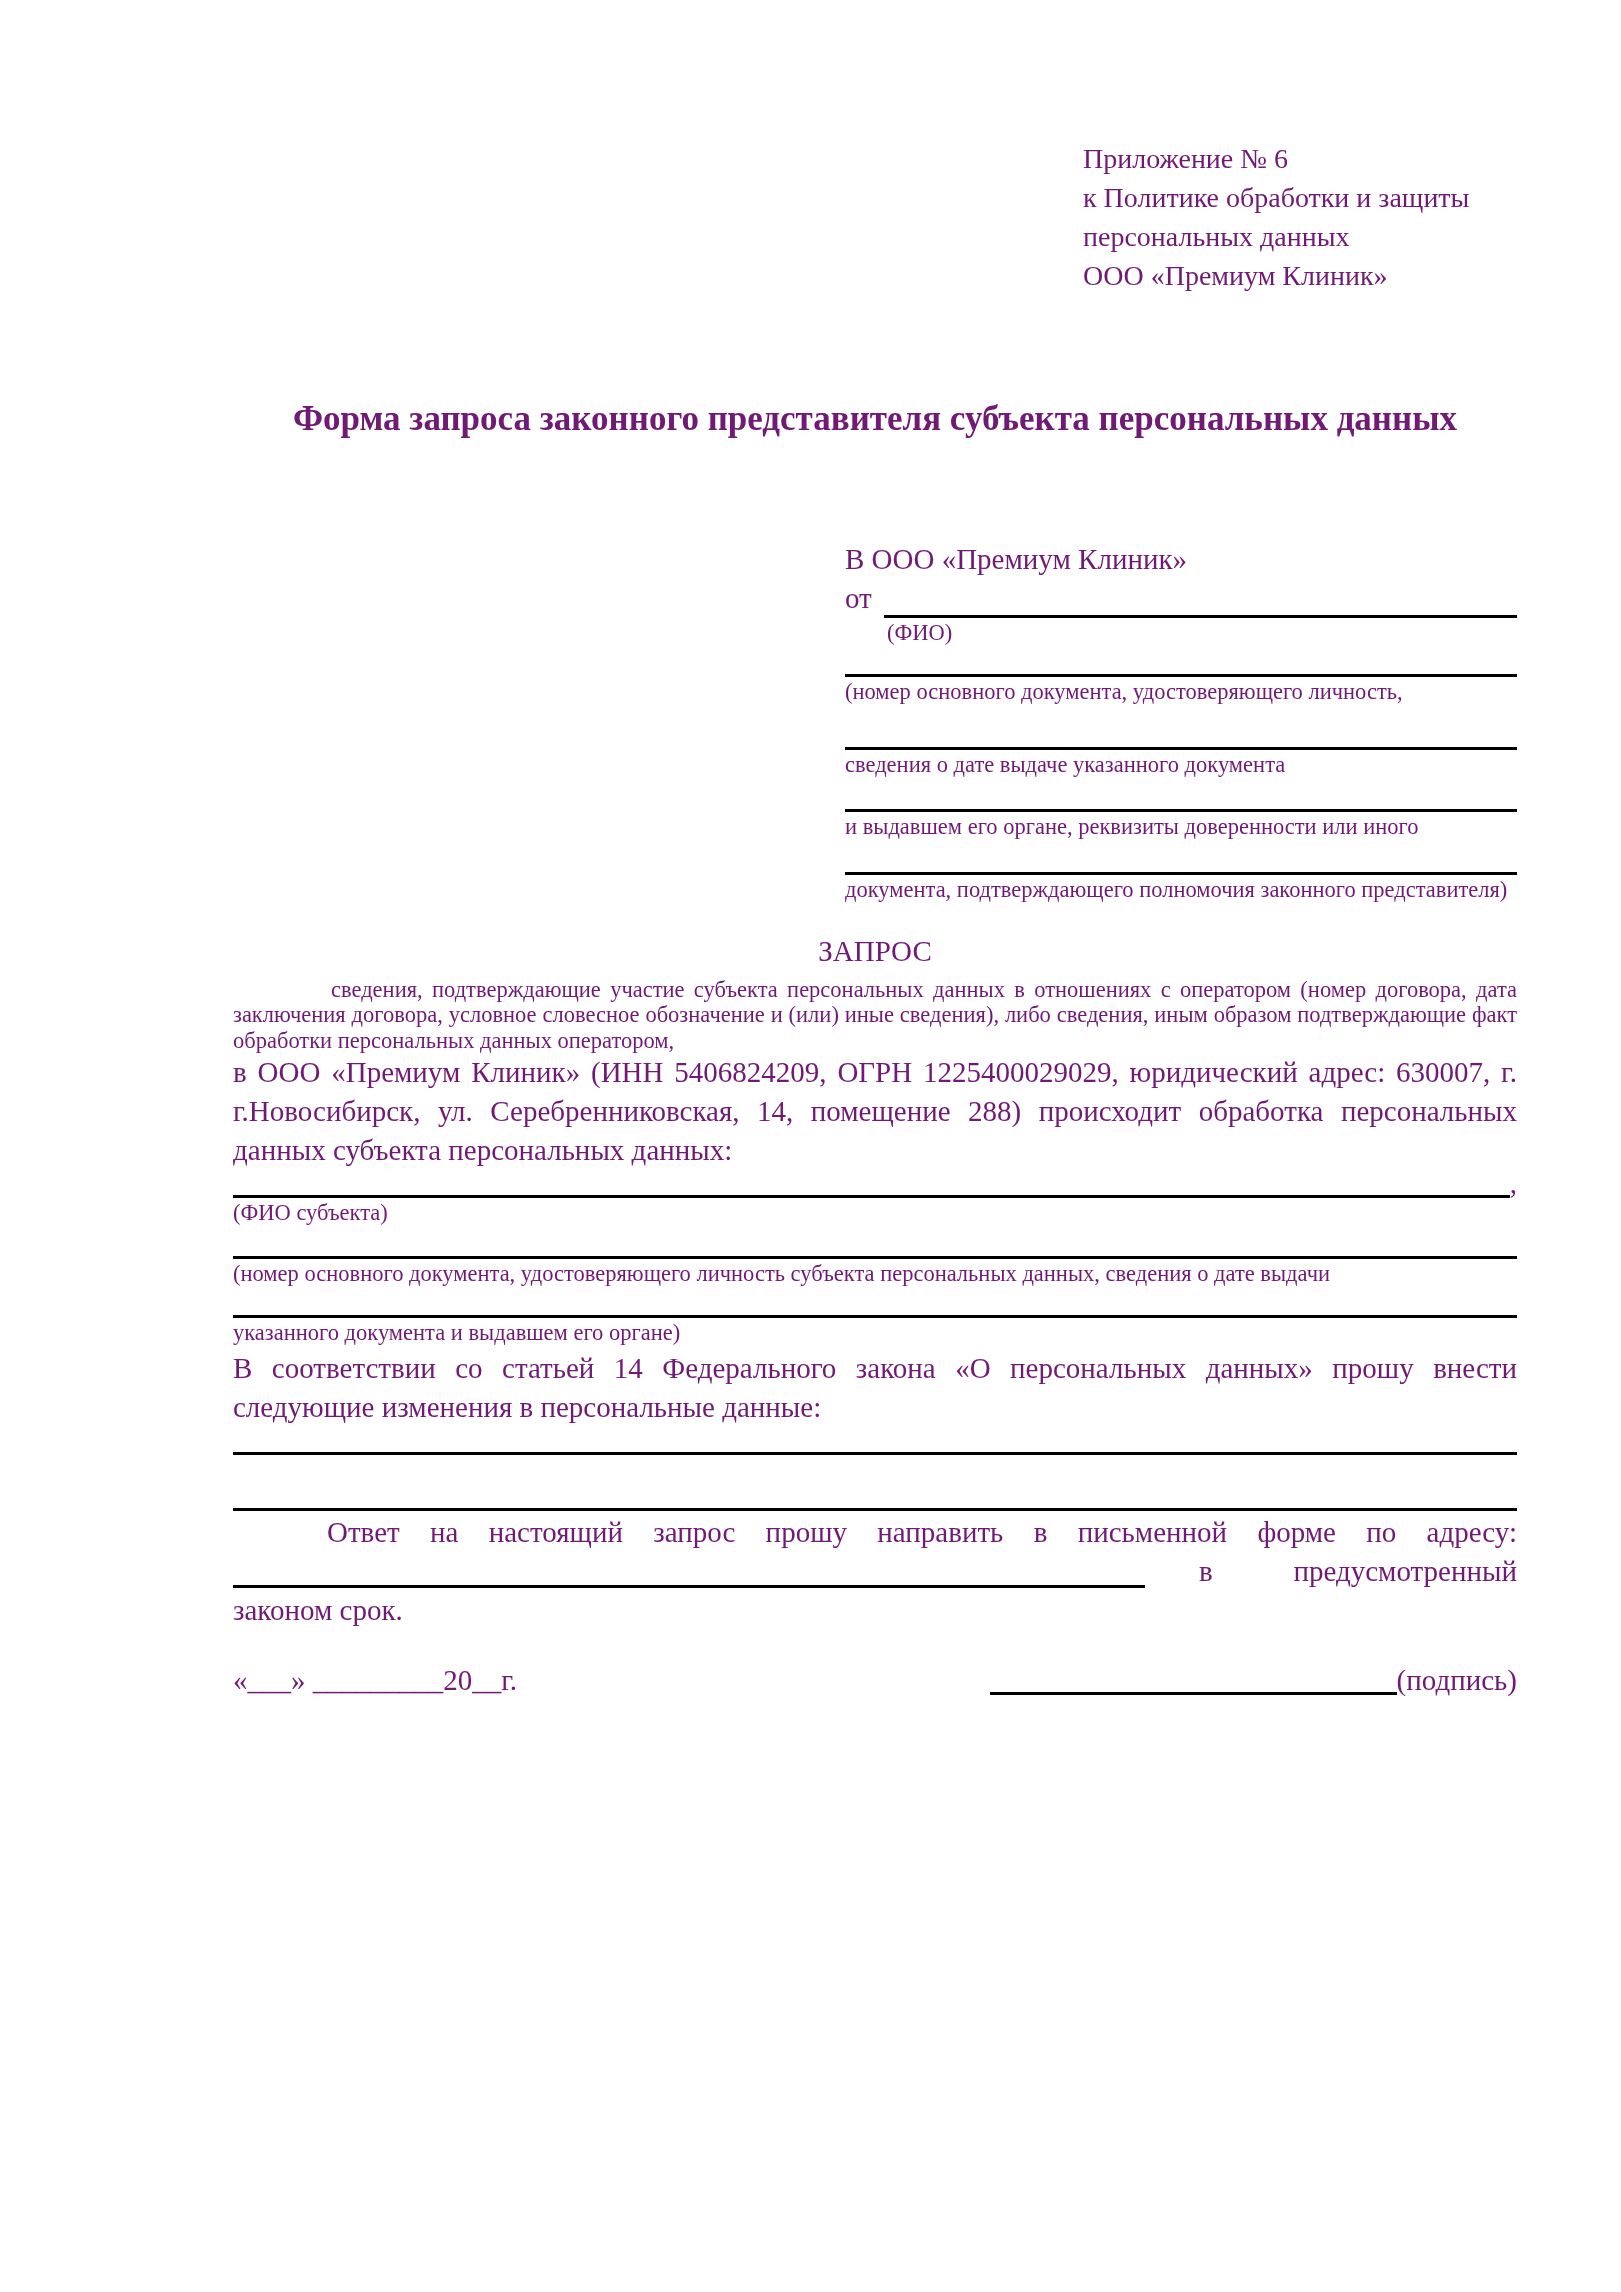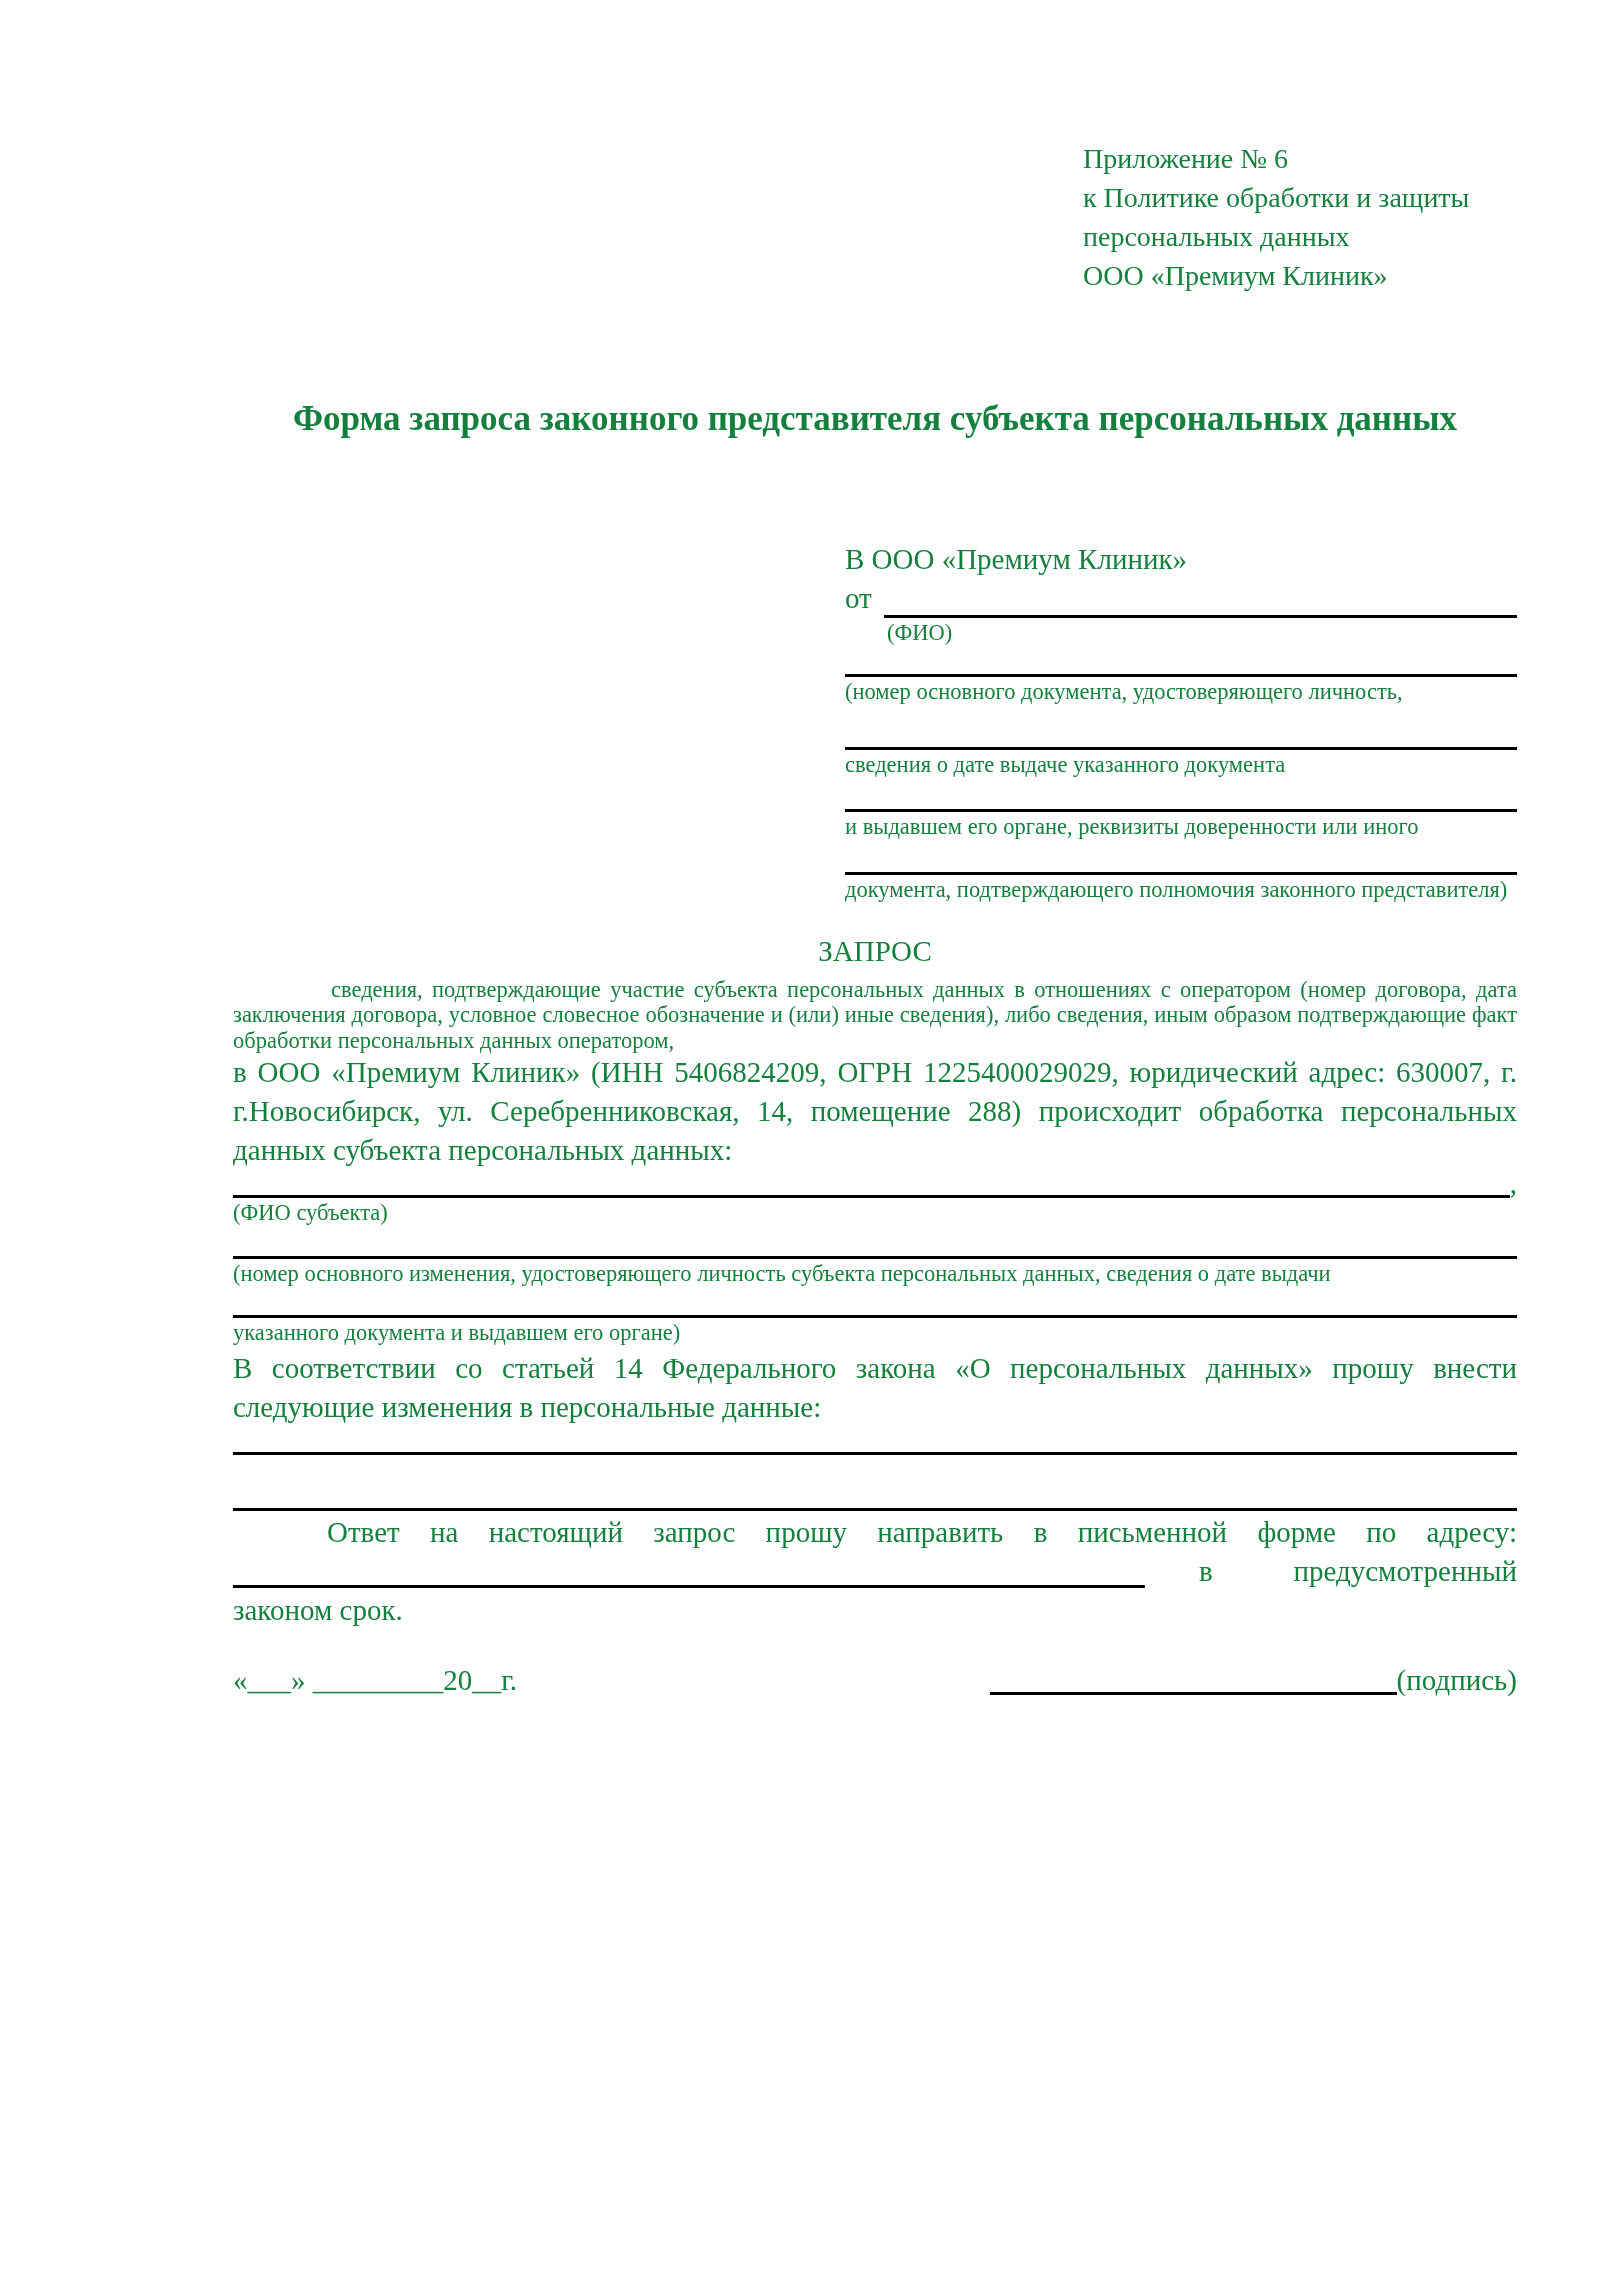--- a/index.html
+++ b/index.html
@@ -2,21 +2,21 @@
 <html><head>
 <meta charset="utf-8">
 <style>
   html, body { margin: 0; padding: 0; background: #ffffff; }
   .page {
     position: relative;
     width: 1621px;
     height: 1733px;
     box-sizing: border-box;
     background: #ffffff;
-    color: #15803d;
+    color: #701a75;
     font-family: "Liberation Serif", "DejaVu Serif", serif;
     font-size: 29px;
     line-height: 39px;
     padding: 0 104px 0 233px;
     overflow: hidden;
   }
   .annex { margin: 139px 0 0 850px; white-space: nowrap; font-size: 28px; line-height: 39px; }
   .title { margin: 98px 0 0 0; text-align: center; font-weight: bold; font-size: 35px; line-height: 51px; }
   .addr-to { margin: 96px 0 0 612px; }
   .addr-from { margin-left: 612px; display: flex; }
@@ -101,21 +101,21 @@
   <p class="para">в ООО «Премиум Клиник» (ИНН 5406824209, ОГРН 1225400029029, юридический адрес: 630007, г. г.Новосибирск, ул. Серебренниковская, 14, помещение 288) происходит обработка персональных данных субъекта персональных данных:</p>
 
   <div class="comma-row">
     <span class="rule-fill"></span>
       <span class="comma">,</span>
   </div>
   <div class="hint">(ФИО субъекта)</div>
 
   <div class="full-unit fu1">
     <div class="rule"></div>
-    <div class="hint">(номер основного изменения, удостоверяющего личность субъекта персональных данных, сведения о дате выдачи</div>
+    <div class="hint">(номер основного документа, удостоверяющего личность субъекта персональных данных, сведения о дате выдачи</div>
   </div>
   <div class="full-unit fu2">
     <div class="rule"></div>
     <div class="hint">указанного документа и выдавшем его органе)</div>
   </div>
 
   <p class="para law">В соответствии со статьей 14 Федерального закона «О персональных данных» прошу внести следующие изменения в персональные данные:</p>
 
   <div class="rule b1"></div>
   <div class="rule b2"></div>

